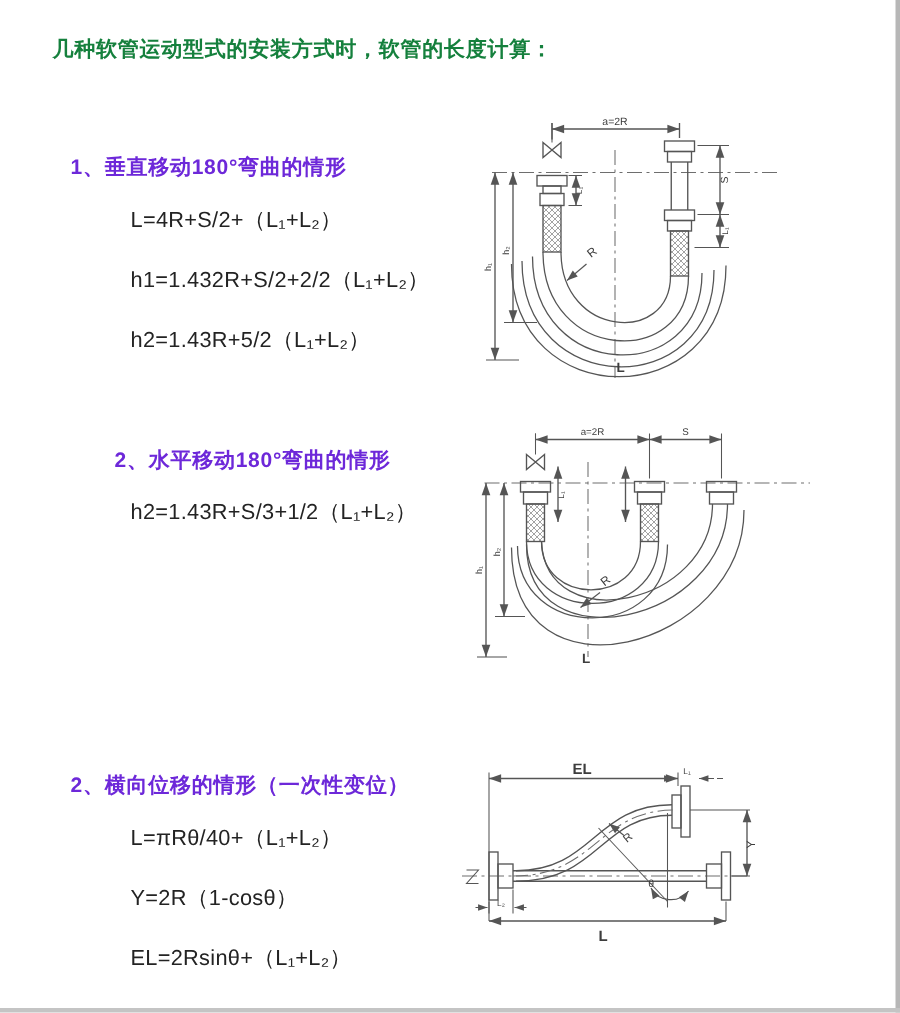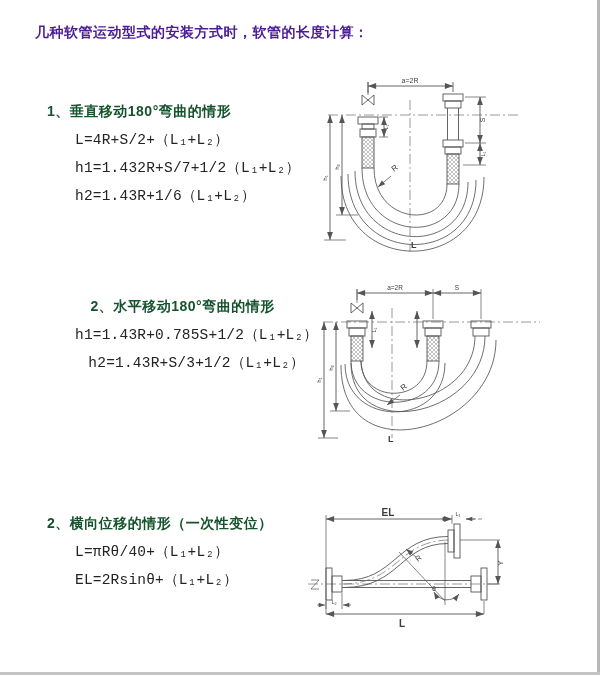--- a/index.html
+++ b/index.html
@@ -3,61 +3,61 @@
 <meta charset="utf-8">
 <style>
   html,body{margin:0;padding:0;}
   body{
     width:600px;height:675px;position:relative;background:#ffffff;
     font-family:"Liberation Sans","DejaVu Sans",sans-serif;
     overflow:hidden;
   }
   .page-title{
     position:absolute;left:35px;top:24px;
-    font-size:14px;font-weight:700;color:#4c1d95;letter-spacing:0.5px;
+    font-size:14px;font-weight:700;color:#15803d;letter-spacing:0.5px;
   }
   .section{position:absolute;left:47px;}
   .section h3{
-    margin:0;font-size:14px;font-weight:700;color:#14532d;letter-spacing:0.5px;
+    margin:0;font-size:14px;font-weight:700;color:#6d28d9;letter-spacing:0.5px;
   }
   .section p{
-    margin:0;padding-left:28px;font-size:14.5px;color:#232323;
-    line-height:28px;letter-spacing:0.2px;font-weight:500;font-family:Liberation Mono, monospace;
+    margin:12px;padding-left:28px;font-size:14.5px;color:#232323;
+    line-height:28px;letter-spacing:0.2px;font-weight:500;
   }
   #sec1{top:103px;} #sec2{top:298px;text-align:center;} #sec3{top:515px;}
   .section h3{margin-bottom:5px;}
   svg{position:absolute;}
   #d1{left:310px;top:70px;}
   #d2{left:308px;top:276px;}
   #d3{left:298px;top:497px;}
   svg text{fill:#3d3d3d;font-family:"Liberation Sans","DejaVu Sans",sans-serif;}
   .edge-right{position:absolute;right:0;top:0;width:3px;height:675px;background:#b7b7b7;}
   .edge-bottom{position:absolute;left:0;bottom:0;width:600px;height:3px;background:#c4c4c4;}
 </style>
 </head>
 <body>
 
 <div class="page-title">几种软管运动型式的安装方式时，软管的长度计算：</div>
 
 <div class="section" id="sec1">
   <h3>1、垂直移动180°弯曲的情形</h3>
   <p>L=4R+S/2+（L₁+L₂）</p>
-  <p>h1=1.432R+S/7+1/2（L₁+L₂）</p>
-  <p>h2=1.43R+1/6（L₁+L₂）</p>
+  <p>h1=1.432R+S/2+2/2（L₁+L₂）</p>
+  <p>h2=1.43R+5/2（L₁+L₂）</p>
 </div>
 
 <div class="section" id="sec2">
   <h3>2、水平移动180°弯曲的情形</h3>
-  <p>h1=1.43R+0.785S+1/2（L₁+L₂）</p>
   <p>h2=1.43R+S/3+1/2（L₁+L₂）</p>
 </div>
 
 <div class="section" id="sec3">
   <h3>2、横向位移的情形（一次性变位）</h3>
   <p>L=πRθ/40+（L₁+L₂）</p>
+  <p>Y=2R（1-cosθ）</p>
   <p>EL=2Rsinθ+（L₁+L₂）</p>
 </div>
 
 <svg id="d1" width="290" height="186" viewBox="0 0 290 186">
   <defs>
     <marker id="ar1" viewBox="0 0 10 8" refX="9.5" refY="4" markerWidth="11" markerHeight="8" orient="auto-start-reverse">
       <path d="M0.5,0.8 L9.5,4 L0.5,7.2 Z" fill="#555"></path>
     </marker>
     <pattern id="br1" width="4" height="4" patternUnits="userSpaceOnUse">
       <path d="M0,4 L4,0 M0,0 L4,4" stroke="#8f8f8f" stroke-width="0.55"></path>

